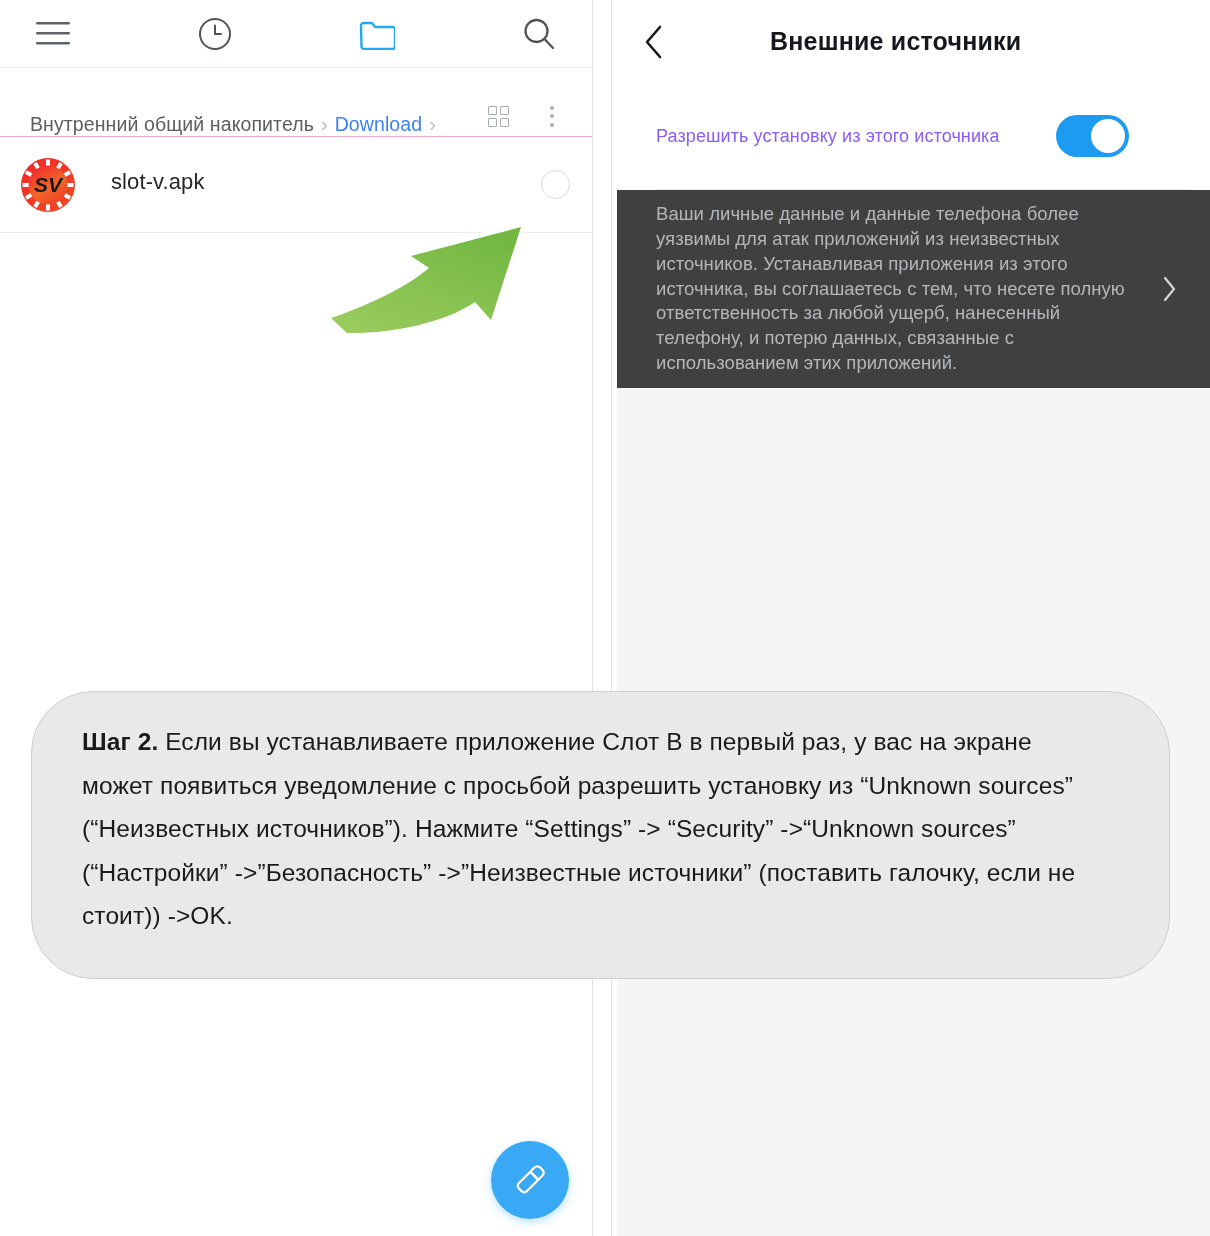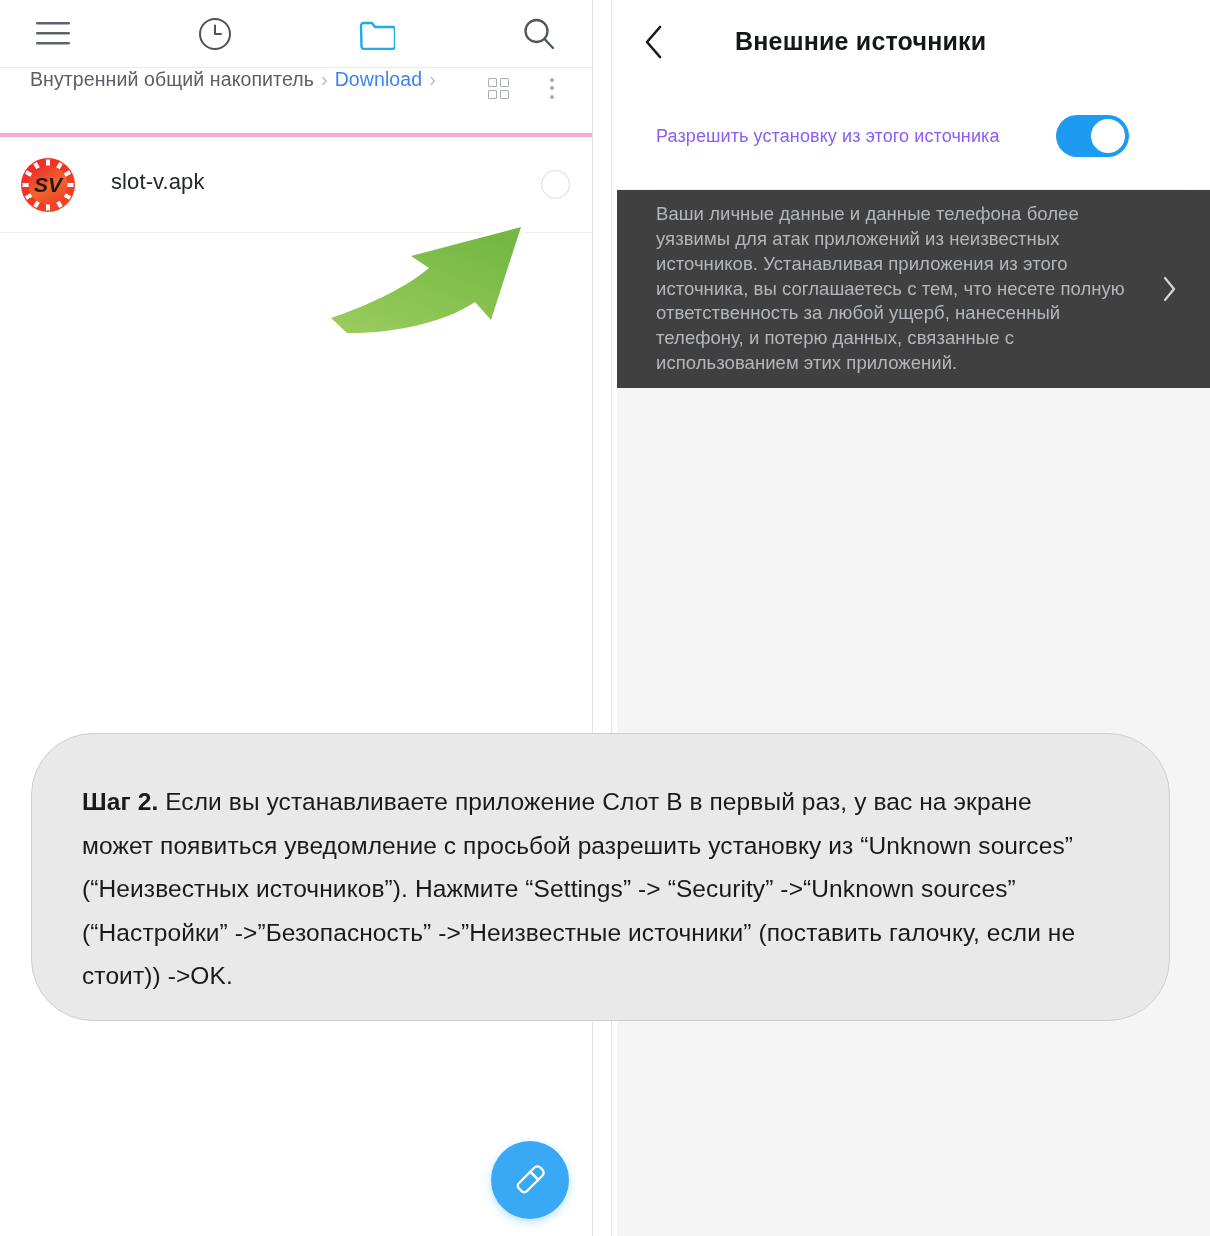--- a/index.html
+++ b/index.html
@@ -44,24 +44,24 @@
     justify-content: center;
   }
   .tb-btn svg { display: block; }
 
   .fm-breadcrumb {
     position: absolute;
     left: 0; top: 68px;
     width: 592px;
     height: 69px;
     display: flex;
-    align-items: flex-start;
+    align-items: flex-end;
     padding: 0 20px 0 30px;
     box-sizing: border-box;
-    border-bottom: 4px solid #f9a8d4;
+    border-bottom: 1px solid #f9a8d4;
   }
   .crumb {
     font-size: 19.5px;
     color: #5b5f63;
     letter-spacing: 0.1px;
     white-space: nowrap;
   }
   .crumb.dim { color: #3b82f6; }
   .crumb-sep {
     color: #b8bcc0;
@@ -185,20 +185,21 @@
   }
   .st-header {
     position: absolute;
     left: 0; top: 0;
     width: 593px;
     height: 83px;
     background: #ffffff;
     display: flex;
     align-items: center;
     border-bottom: 1px solid #ececec;
+    gap: 35px;
   }
   .st-back {
     width: 74px;
     height: 60px;
     display: flex;
     align-items: center;
     justify-content: center;
   }
   .st-title {
     font-size: 25px;
@@ -276,22 +277,21 @@
   .callout {
     position: absolute;
     left: 31px;
     top: 691px;
     width: 1139px;
     height: 288px;
     box-sizing: border-box;
     background: #e9e9e9;
     border: 1px solid #cfcfcf;
     border-radius: 62px;
-    padding: 46px 60px 0 50px;
-    margin-top: 42px;
+    padding: 28px 60px 0 50px;
   }
   .callout p {
     margin: 0;
     font-size: 24.5px;
     line-height: 43.5px;
     color: #1a1a1a;
     letter-spacing: 0.1px;
   }
   .callout b { font-weight: 700; }
 </style>

